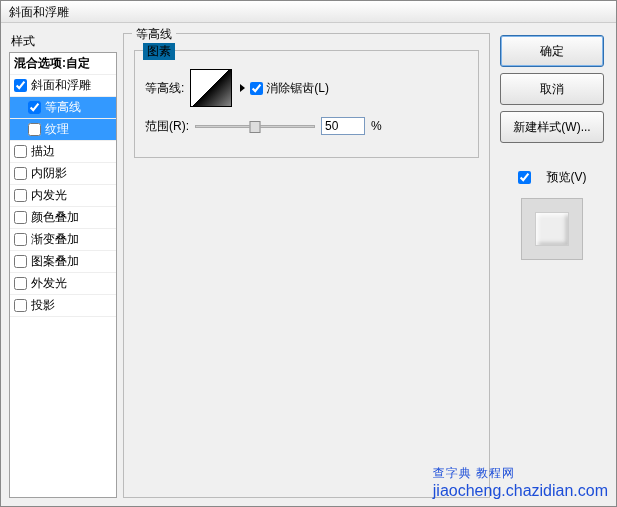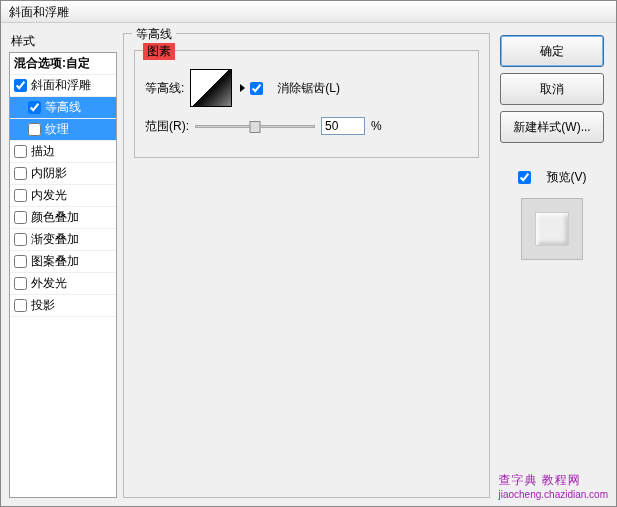--- a/index.html
+++ b/index.html
@@ -14,41 +14,41 @@
 .style-item { display: flex; align-items: center; height: 22px; padding: 0 4px; border-bottom: 1px solid #eee; cursor: pointer; }
 .style-item.header { background: #fff; font-weight: bold; }
 .style-item.selected { background: #3399ff; color: #fff; }
 .style-item.sub { padding-left: 18px; }
 .style-item input[type=checkbox] { margin-right: 4px; }
 
 .center-panel { flex: 1; position: relative; }
 .fieldset { border: 1px solid #bbb; padding: 8px 10px 10px 10px; position: relative; height: 100%; }
 .fieldset > .legend { position: absolute; top: -8px; left: 8px; background: #f0f0f0; padding: 0 4px; }
 .inner-fieldset { border: 1px solid #bbb; padding: 18px 10px 12px 10px; position: relative; margin-top: 8px; }
-.inner-fieldset > .legend { position: absolute; top: -8px; left: 8px; background: #ef4444; padding: 0 4px; }
+.inner-fieldset > .legend { position: absolute; top: -8px; left: 8px; background: #0369a1; padding: 0 4px; }
 .row { display: flex; align-items: center; margin-bottom: 10px; gap: 6px; }
 .row label { white-space: nowrap; }
 
 .contour-swatch { width: 42px; height: 38px; border: 1px solid #000; background: linear-gradient(135deg, #fff 0%, #fff 49%, #000 50%, #888 100%); display: inline-block; position: relative; cursor: pointer; }
 .contour-swatch::after { content: ""; position: absolute; right: -14px; top: 14px; border-left: 5px solid #000; border-top: 4px solid transparent; border-bottom: 4px solid transparent; }
 .contour-wrap { display: flex; align-items: center; gap: 18px; }
 
 .slider-track { width: 120px; height: 3px; background: #cfcfcf; border: 1px solid #aaa; position: relative; }
 .slider-thumb { position: absolute; top: -5px; width: 11px; height: 12px; background: #ddd; border: 1px solid #888; transform: translateX(-50%); }
 .num-input { width: 44px; height: 18px; border: 1px solid #7a9ac0; background: #fff; padding: 0 3px; text-align: left; }
 
 .right-panel { width: 112px; display: flex; flex-direction: column; align-items: center; gap: 6px; padding-top: 2px; }
 .btn { width: 104px; height: 32px; border: 1px solid #707070; border-radius: 3px; background: linear-gradient(#fdfdfd, #e3e3e3); cursor: pointer; display: flex; align-items: center; justify-content: center; }
 .btn.primary { border: 1px solid #2f6fb0; box-shadow: 0 0 0 1px #7eb4ea inset; }
 .preview-check { display: flex; align-items: center; gap: 16px; margin-top: 20px; }
 .preview-box { width: 62px; height: 62px; border: 1px solid #bbb; background: #dcdcdc; margin-top: 6px; display: flex; align-items: center; justify-content: center; }
 .preview-inner { width: 34px; height: 34px; background: #eee; border: 1px solid #ccc; box-shadow: inset 2px 2px 4px #fff, inset -2px -2px 4px #bbb; }
 
-.watermark { position: absolute; right: 8px; bottom: 6px; color: #a21caf; font-size: 13px; letter-spacing: 1px; pointer-events: none; }
-.watermark .sub { font-size: 10px; display: block; text-align: left; letter-spacing: 0; }
+.watermark { position: absolute; right: 8px; bottom: 6px; color: #1d4ed8; font-size: 13px; letter-spacing: 1px; pointer-events: none; }
+.watermark .sub { font-size: 16px; display: block; text-align: left; letter-spacing: 0; }
 
 input[type=checkbox] { width: 13px; height: 13px; }
 </style>
 </head>
 <body>
 
 <div class="window">
   <div class="titlebar">
     <span>斜面和浮雕</span>
   </div>
@@ -107,21 +107,21 @@
     <div class="center-panel">
       <div class="fieldset">
         <span class="legend">等高线</span>
         <div class="inner-fieldset">
           <span class="legend">图素</span>
 
           <div class="row">
             <label>等高线:</label>
             <div class="contour-wrap">
               <span class="contour-swatch"></span>
-              <label style="display:flex;align-items:center;gap:14px;">
+              <label style="display:flex;align-items:center;gap:3px;">
                 <input type="checkbox" id="aa-check" checked="" style="">
                 <span>消除锯齿(L)</span>
               </label>
             </div>
           </div>
 
           <div class="row">
             <label>范围(R):</label>
             <div class="slider-track">
               <div class="slider-thumb" style="left:50%"></div>

